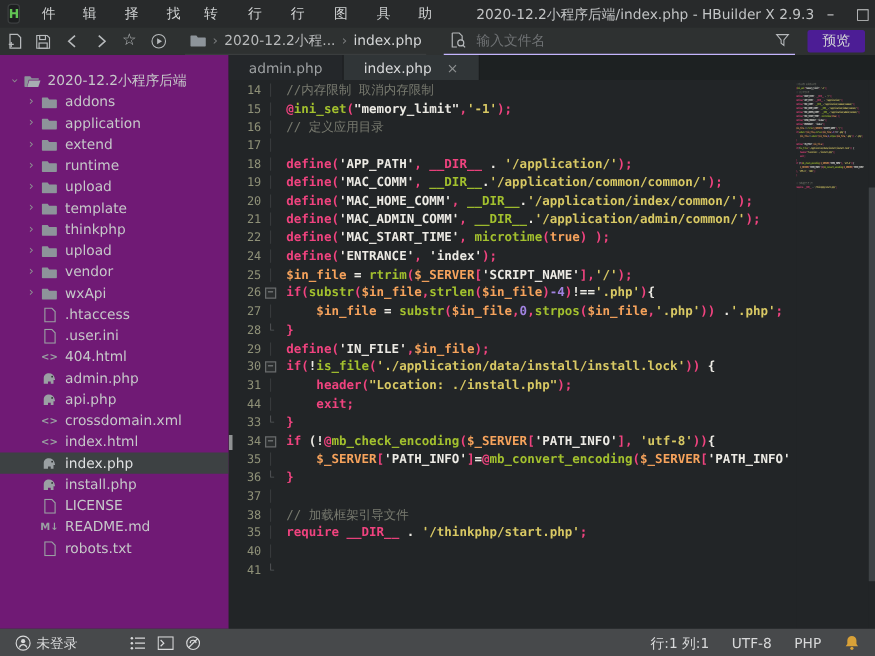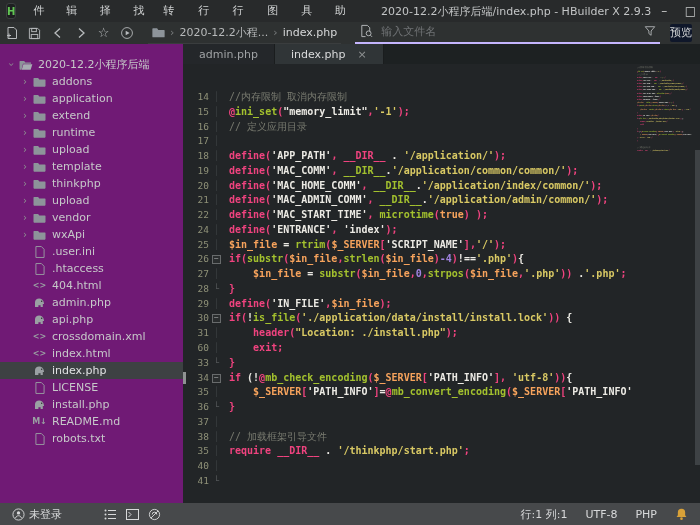--- a/index.html
+++ b/index.html
@@ -20,43 +20,43 @@
            display:flex;align-items:center;}
   .tbtn{width:23px;height:22px;display:flex;align-items:center;justify-content:center;flex:none;}
   .tbtn svg{display:block;}
   .star-glyph{font-size:13px;color:#b7babc;line-height:22px;}
   .crumb{display:flex;align-items:center;margin-left:10px;height:21px;
          border-bottom:1px solid #3a3d3e;padding:0 4px;flex:none;}
   .crumb .sep{color:#7a7d7e;margin:0 5px;font-size:11px;}
   .crumb-txt{color:#b8babb;white-space:nowrap;}
   .crumb-file{color:#d6d8d9;}
   .searchbox{display:flex;align-items:center;flex:1;height:21px;margin-left:14px;
-             border-bottom:4px solid #c4b5fd;padding:0 4px;}
+             border-bottom:2px solid #c4b5fd;padding:0 4px;}
   .placeholder{color:#6f7274;margin-left:8px;flex:1;}
-  .preview-btn{flex:none;margin:0 8px 0 10px;background:#0f172a;color:#d3d5d6;border-radius:2px;
-               padding:2px 0;line-height:14px;}
+  .preview-btn{flex:none;margin:0 8px 0 10px;background:#4c1d95;color:#d3d5d6;border-radius:2px;
+               padding:2px 12px;line-height:14px;}
   
   .sidebar{position:absolute;top:44px;left:0;width:183px;bottom:22px;background:#701a75;overflow:hidden;}
   .tree{padding-top:12px;}
   .trow{height:17px;display:flex;align-items:center;color:#c6c8c9;white-space:nowrap;}
   .trow.selected{background:#3d4143;color:#e0e2e3;}
   .chev{width:10px;flex:none;color:#8d9092;font-size:10px;text-align:center;}
   .chev.down{transform:rotate(90deg);}
   .ticon{width:15px;flex:none;display:flex;align-items:center;justify-content:center;margin:0 5px 0 2px;}
   .code-ic{font-size:8px;color:#9aa0a3;font-weight:bold;letter-spacing:0;}
   .md-ic{font-size:8px;color:#9aa0a3;font-weight:bold;}
   
   .tabbar{position:absolute;top:44px;left:183px;right:0;height:20px;background:#1d2122;display:flex;}
   .tab{padding:0 16px;display:flex;align-items:center;color:#9fa2a4;background:#24272a;
        border-right:1px solid #1a1d1e;}
   .tab.active{background:#303537;color:#dadbdc;}
   .tab-close{margin-left:12px;color:#8e9192;font-size:11px;}
   
   .editor{position:absolute;top:64px;left:183px;right:0;bottom:22px;background:#222527;overflow:hidden;}
-  .code-area{position:absolute;top:2px;left:0;right:17px;margin-top:24px;}
+  .code-area{position:absolute;top:2px;left:0;right:17px;}
   .code-line{position:relative;height:14.77px;display:flex;white-space:pre;
              font-family:"DejaVu Sans Mono","Liberation Mono",monospace;font-size:10px;
              font-weight:bold;line-height:14.77px;}
   .ln{width:26px;flex:none;text-align:right;color:#8f9178;font-size:9.5px;font-weight:normal;}
   .fold{width:15px;flex:none;text-align:center;font-weight:normal;font-size:9px;color:#55585a;}
   .fold .bar{color:#3c4041;}
   .fbox{display:inline-block;width:7px;height:7px;border:1px solid #686b6c;background:#2a2d2e;
         color:#9a9d9e;font-size:8px;line-height:5px;vertical-align:1px;}
   .ct{padding-left:5px;}
   .cur-marker{position:absolute;left:0;top:1px;width:3px;height:12px;background:#8f9293;}
@@ -267,30 +267,30 @@
           </span>
           <span>wxApi</span>
         </div>
         <div class="trow">
           <span class="chev" style="margin-left:20px"></span>
           <span class="ticon">
             <svg width="10" height="12" viewBox="0 0 11 13">
               <path d="M1 .5h6L10 3.5v9H1z" fill="none" stroke="#9aa0a3"></path>
             </svg>
           </span>
-          <span>.user.ini</span>
+          <span>.htaccess</span>
         </div>
         <div class="trow">
           <span class="chev" style="margin-left:20px"></span>
           <span class="ticon">
             <svg width="10" height="12" viewBox="0 0 11 13">
               <path d="M1 .5h6L10 3.5v9H1z" fill="none" stroke="#9aa0a3"></path>
             </svg>
           </span>
-          <span>.htaccess</span>
+          <span>.user.ini</span>
         </div>
         <div class="trow">
           <span class="chev" style="margin-left:20px"></span>
           <span class="ticon">
             <span class="code-ic">&lt;&gt;</span>
           </span>
           <span>404.html</span>
         </div>
         <div class="trow">
           <span class="chev" style="margin-left:20px"></span>
@@ -332,35 +332,35 @@
             <svg width="13" height="11" viewBox="0 0 13 11">
               <path d="M2 10V5.2C2 3.1 3.8 1.5 6.1 1.5c2.4 0 4 1.5 4.4 3.1l.6 2.4h-1.3v3H7.6V8.2H5.4V10z" fill="#9aa0a3"></path>
               <circle cx="8.7" cy="4.3" r="0.7" fill="#262a2a"></circle>
             </svg>
           </span>
           <span>index.php</span>
         </div>
         <div class="trow">
           <span class="chev" style="margin-left:20px"></span>
           <span class="ticon">
-            <svg width="10" height="12" viewBox="0 0 11 13">
-              <path d="M1 .5h6L10 3.5v9H1z" fill="none" stroke="#9aa0a3"></path>
-            </svg>
-          </span>
-          <span>LICENSE</span>
-        </div>
-        <div class="trow">
-          <span class="chev" style="margin-left:20px"></span>
-          <span class="ticon">
             <svg width="13" height="11" viewBox="0 0 13 11">
               <path d="M2 10V5.2C2 3.1 3.8 1.5 6.1 1.5c2.4 0 4 1.5 4.4 3.1l.6 2.4h-1.3v3H7.6V8.2H5.4V10z" fill="#9aa0a3"></path>
               <circle cx="8.7" cy="4.3" r="0.7" fill="#262a2a"></circle>
             </svg>
           </span>
           <span>install.php</span>
+        </div>
+        <div class="trow">
+          <span class="chev" style="margin-left:20px"></span>
+          <span class="ticon">
+            <svg width="10" height="12" viewBox="0 0 11 13">
+              <path d="M1 .5h6L10 3.5v9H1z" fill="none" stroke="#9aa0a3"></path>
+            </svg>
+          </span>
+          <span>LICENSE</span>
         </div>
         <div class="trow">
           <span class="chev" style="margin-left:20px"></span>
           <span class="ticon">
             <span class="md-ic">M↓</span>
           </span>
           <span>README.md</span>
         </div>
         <div class="trow">
           <span class="chev" style="margin-left:20px"></span>
@@ -396,21 +396,21 @@
         <div class="code-line"><span class="ln">21</span><span class="fold"><span class="bar">│</span></span><span class="ct"><span class="tk-pk">define(</span><span class="tk-wh">'MAC_ADMIN_COMM'</span><span class="tk-pk">,</span><span class="tk-wh"> </span><span class="tk-gr">__DIR__</span><span class="tk-wh">.</span><span class="tk-yl">'/application/admin/common/'</span><span class="tk-pk">);</span></span></div>
         <div class="code-line"><span class="ln">22</span><span class="fold"><span class="bar">│</span></span><span class="ct"><span class="tk-pk">define(</span><span class="tk-wh">'MAC_START_TIME'</span><span class="tk-pk">,</span><span class="tk-wh"> </span><span class="tk-gr">microtime</span><span class="tk-pk">(</span><span class="tk-or">true</span><span class="tk-pk">)</span><span class="tk-wh"> </span><span class="tk-pk">);</span></span></div>
         <div class="code-line"><span class="ln">24</span><span class="fold"><span class="bar">│</span></span><span class="ct"><span class="tk-pk">define(</span><span class="tk-wh">'ENTRANCE'</span><span class="tk-pk">,</span><span class="tk-wh"> 'index'</span><span class="tk-pk">);</span></span></div>
         <div class="code-line"><span class="ln">25</span><span class="fold"><span class="bar">│</span></span><span class="ct"><span class="tk-or">$in_file</span><span class="tk-wh"> = </span><span class="tk-gr">rtrim</span><span class="tk-pk">(</span><span class="tk-or">$_SERVER</span><span class="tk-pk">[</span><span class="tk-wh">'SCRIPT_NAME'</span><span class="tk-pk">],</span><span class="tk-yl">'/'</span><span class="tk-pk">);</span></span></div>
         <div class="code-line"><span class="ln">26</span><span class="fold"><span class="fbox">−</span></span><span class="ct"><span class="tk-pk">if(</span><span class="tk-gr">substr</span><span class="tk-pk">(</span><span class="tk-or">$in_file</span><span class="tk-pk">,</span><span class="tk-gr">strlen</span><span class="tk-pk">(</span><span class="tk-or">$in_file</span><span class="tk-pk">)</span><span class="tk-nu">-4</span><span class="tk-pk">)</span><span class="tk-wh">!==</span><span class="tk-yl">'.php'</span><span class="tk-pk">)</span><span class="tk-wh">{</span></span></div>
         <div class="code-line"><span class="ln">27</span><span class="fold"><span class="bar">│</span></span><span class="ct"><span class="tk-wh">    </span><span class="tk-or">$in_file</span><span class="tk-wh"> = </span><span class="tk-gr">substr</span><span class="tk-pk">(</span><span class="tk-or">$in_file</span><span class="tk-pk">,</span><span class="tk-nu">0</span><span class="tk-pk">,</span><span class="tk-gr">strpos</span><span class="tk-pk">(</span><span class="tk-or">$in_file</span><span class="tk-pk">,</span><span class="tk-yl">'.php'</span><span class="tk-pk">))</span><span class="tk-wh"> .</span><span class="tk-yl">'.php'</span><span class="tk-pk">;</span></span></div>
         <div class="code-line"><span class="ln">28</span><span class="fold">└</span><span class="ct"><span class="tk-pk">}</span></span></div>
         <div class="code-line"><span class="ln">29</span><span class="fold"><span class="bar">│</span></span><span class="ct"><span class="tk-pk">define(</span><span class="tk-wh">'IN_FILE'</span><span class="tk-pk">,</span><span class="tk-or">$in_file</span><span class="tk-pk">);</span></span></div>
         <div class="code-line"><span class="ln">30</span><span class="fold"><span class="fbox">−</span></span><span class="ct"><span class="tk-pk">if(</span><span class="tk-wh">!</span><span class="tk-gr">is_file</span><span class="tk-pk">(</span><span class="tk-yl">'./application/data/install/install.lock'</span><span class="tk-pk">))</span><span class="tk-wh"> {</span></span></div>
         <div class="code-line"><span class="ln">31</span><span class="fold"><span class="bar">│</span></span><span class="ct"><span class="tk-wh">    </span><span class="tk-pk">header(</span><span class="tk-yl">"Location: ./install.php"</span><span class="tk-pk">);</span></span></div>
-        <div class="code-line"><span class="ln">60</span><span class="fold"><span class="bar">│</span></span><span class="ct"><span class="tk-wh">    </span><span class="tk-pk">exit;</span></span></div>
+        <div class="code-line"><span class="ln">44</span><span class="fold"><span class="bar">│</span></span><span class="ct"><span class="tk-wh">    </span><span class="tk-pk">exit;</span></span></div>
         <div class="code-line"><span class="ln">33</span><span class="fold">└</span><span class="ct"><span class="tk-pk">}</span></span></div>
         <div class="code-line"><div class="cur-marker"></div><span class="ln">34</span><span class="fold"><span class="fbox">−</span></span><span class="ct"><span class="tk-pk">if</span><span class="tk-wh"> (!</span><span class="tk-pk">@</span><span class="tk-gr">mb_check_encoding</span><span class="tk-pk">(</span><span class="tk-or">$_SERVER</span><span class="tk-pk">[</span><span class="tk-wh">'PATH_INFO'</span><span class="tk-pk">],</span><span class="tk-wh"> </span><span class="tk-yl">'utf-8'</span><span class="tk-pk">))</span><span class="tk-wh">{</span></span></div>
         <div class="code-line"><span class="ln">35</span><span class="fold"><span class="bar">│</span></span><span class="ct"><span class="tk-wh">    </span><span class="tk-or">$_SERVER</span><span class="tk-pk">[</span><span class="tk-wh">'PATH_INFO'</span><span class="tk-pk">]</span><span class="tk-wh">=</span><span class="tk-pk">@</span><span class="tk-gr">mb_convert_encoding</span><span class="tk-pk">(</span><span class="tk-or">$_SERVER</span><span class="tk-pk">[</span><span class="tk-wh">'PATH_INFO'</span></span></div>
         <div class="code-line"><span class="ln">36</span><span class="fold">└</span><span class="ct"><span class="tk-pk">}</span></span></div>
         <div class="code-line"><span class="ln">37</span><span class="fold"><span class="bar">│</span></span><span class="ct"></span></div>
         <div class="code-line"><span class="ln">38</span><span class="fold"><span class="bar">│</span></span><span class="ct"><span class="tk-cm">// 加载框架引导文件</span></span></div>
         <div class="code-line"><span class="ln">35</span><span class="fold"><span class="bar">│</span></span><span class="ct"><span class="tk-pk">require</span><span class="tk-wh"> </span><span class="tk-pk">__DIR__</span><span class="tk-wh"> . </span><span class="tk-yl">'/thinkphp/start.php'</span><span class="tk-pk">;</span></span></div>
         <div class="code-line"><span class="ln">40</span><span class="fold"><span class="bar">│</span></span><span class="ct"></span></div>
         <div class="code-line"><span class="ln">41</span><span class="fold">└</span><span class="ct"></span></div>
       </div>

